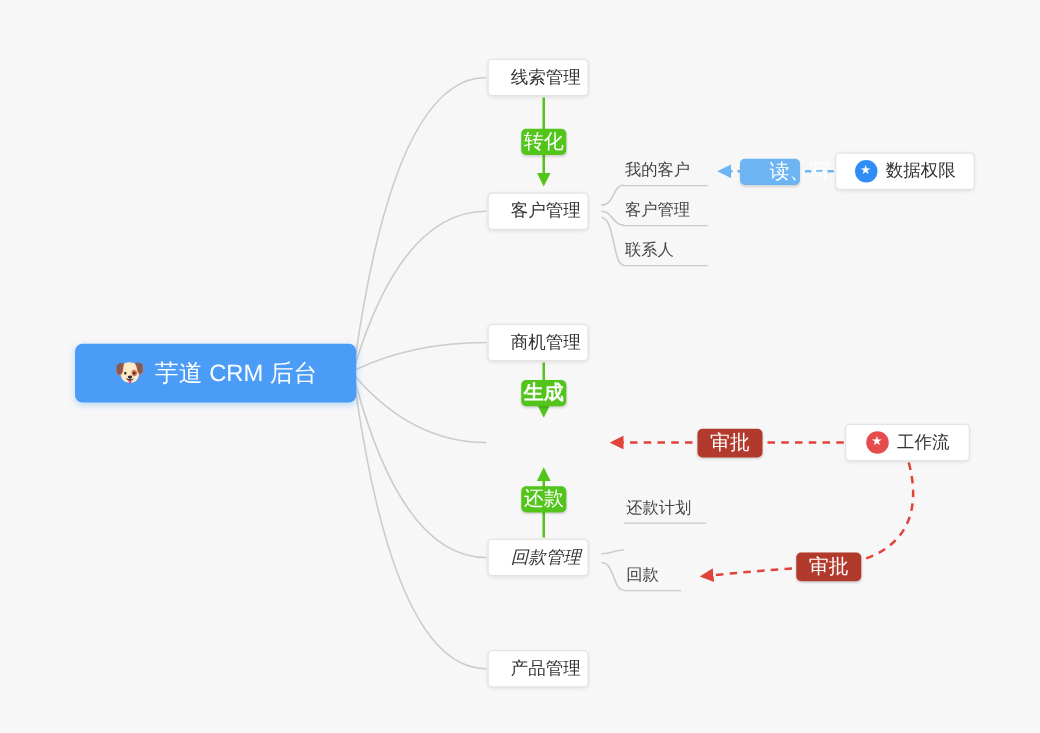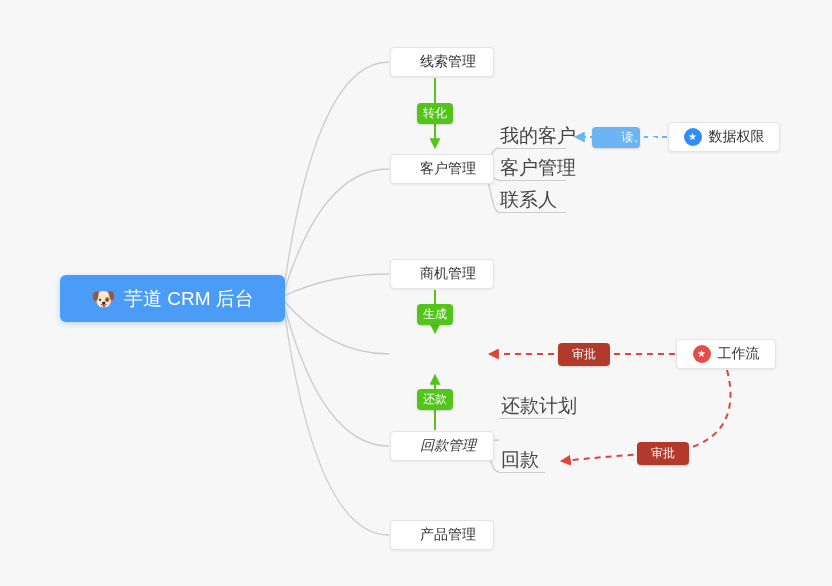--- a/index.html
+++ b/index.html
@@ -24,21 +24,21 @@
     border: 1px solid #e4e4e4;
     border-radius: 4px;
     box-shadow: 0 1px 3px rgba(0,0,0,.07);
     display: flex;
     align-items: center;
     justify-content: center;
     font-size: 14px;
     color: #333;
     cursor: pointer;
   }
-  .main-node { width: 104px; height: 30px; padding-left: 12px; }
+  .main-node { width: 81px; height: 30px; padding-left: 12px; }
 
   .root-node {
     position: absolute;
     left: 60px; top: 275px;
     width: 225px; height: 47px;
     background: var(--root-bg, #4b9cf6);
     border-radius: 6px;
     color: #fff;
     font-size: 19px;
     display: flex;
@@ -46,35 +46,35 @@
     justify-content: center;
     gap: 8px;
     box-shadow: 0 2px 6px rgba(75,156,246,.35);
     cursor: pointer;
   }
   .root-emoji { font-size: 20px; line-height: 1; }
 
   .badge {
     position: absolute;
     color: #fff;
-    font-size: 12px;
+    font-size: 16px;
     border-radius: 4px;
     display: flex;
     align-items: center;
     justify-content: center;
     box-shadow: 0 1px 2px rgba(0,0,0,.15);
     white-space: nowrap;
   }
   .badge.green { background: var(--green, #52c41a); width: 36px; height: 21px; }
   .badge.blue  { background: var(--blue-badge, #6db4f2); width: 48px; height: 21px; }
   .badge.red   { background: var(--red-badge, #b23a2c); width: 52px; height: 23px; }
 
   .leaf {
     position: absolute;
-    font-size: 19px;
+    font-size: 13px;
     color: #444;
     line-height: 18px;
     padding: 0 2px 3px 2px;
     border-bottom: 1px solid #ccc;
     cursor: pointer;
     white-space: nowrap;
   }
 
   .side-node { height: 30px; gap: 7px; padding: 0 10px; }
   .circle-icon {
@@ -155,21 +155,21 @@
   </div>
 
   <div class="leaf" style="left:498px; top:127px; width:68px;">我的客户</div>
   <div class="leaf" style="left:498px; top:159px; width:68px;">客户管理</div>
   <div class="leaf" style="left:498px; top:191px; width:68px;">联系人</div>
 
   <div class="leaf" style="left:499px; top:397px; width:66px;">还款计划</div>
   <div class="leaf" style="left:499px; top:451px; width:46px;">回款</div>
 
   <div class="badge green" style="left:417px; top:103px;">转化</div>
-  <div class="badge green" style="left:417px; top:304px;">生成</div>
+  <div class="badge green" style="left:417px; top:304px;font-weight:bold;">生成</div>
   <div class="badge green" style="left:417px; top:389px;">还款</div>
   <div class="badge blue" style="left:592px; top:127px;padding-left:47px;">读、写</div>
   <div class="badge red" style="left:558px; top:343px;">审批</div>
   <div class="badge red" style="left:637px; top:442px;">审批</div>
 
   <div class="node side-node" style="left:668px; top:122px; width:112px;">
     <span class="circle-icon blue">★</span>
     <span>数据权限</span>
   </div>
   <div class="node side-node" style="left:676px; top:339px; width:100px;">

